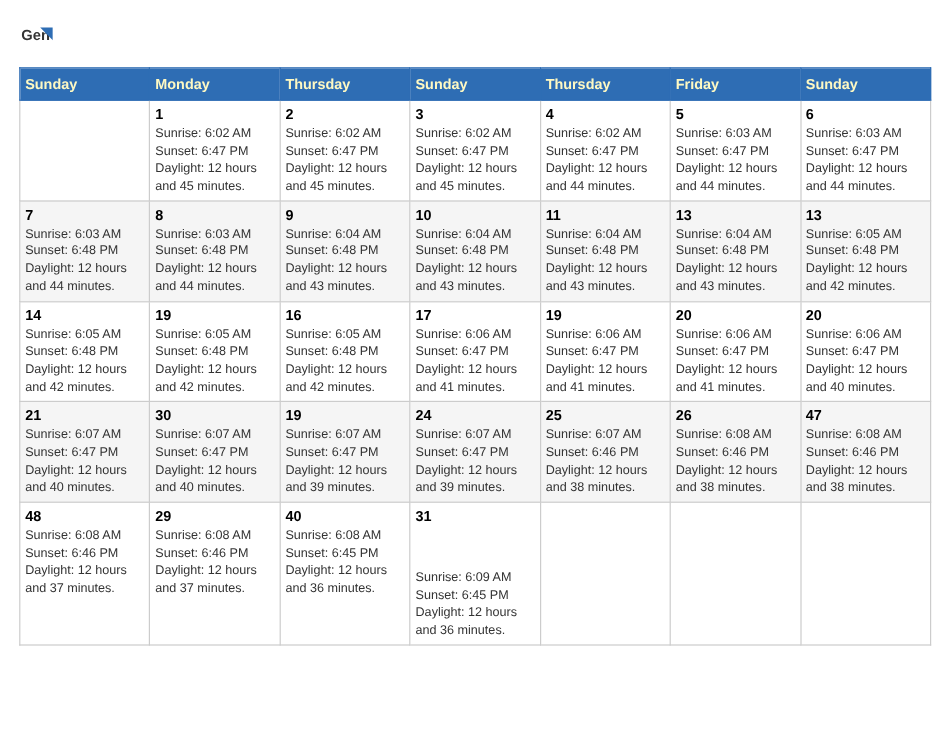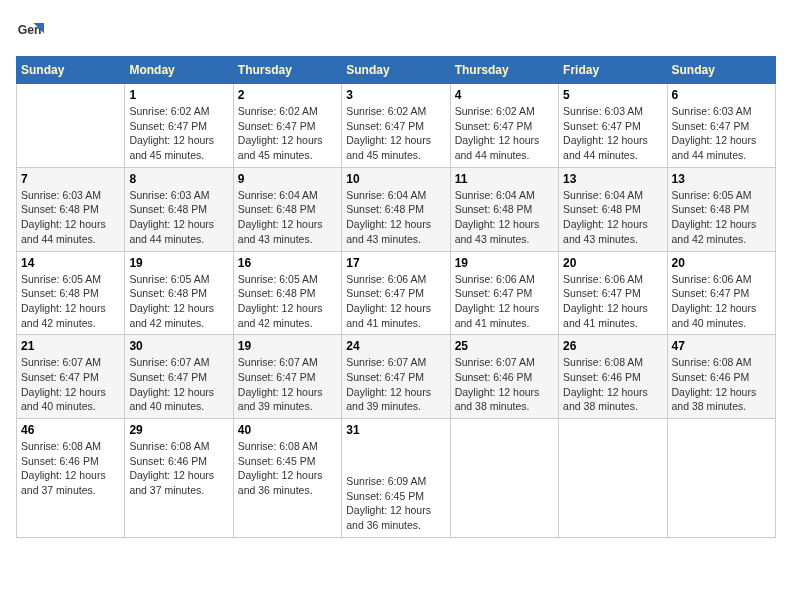--- a/index.html
+++ b/index.html
@@ -313,21 +313,21 @@
         <td>
           <span class="day-num">47</span>
           <div class="cell-info" style="white-space: pre-line;">Sunrise: 6:08 AM
 Sunset: 6:46 PM
 Daylight: 12 hours
 and 38 minutes.</div>
         </td>
       </tr>
       <tr>
         <td>
-          <span class="day-num">46</span>
+          <span class="day-num">48</span>
           <div class="cell-info" style="white-space: pre-line;">Sunrise: 6:08 AM
 Sunset: 6:46 PM
 Daylight: 12 hours
 and 37 minutes.</div>
         </td>
         <td>
           <span class="day-num">29</span>
           <div class="cell-info" style="white-space: pre-line;">Sunrise: 6:08 AM
 Sunset: 6:46 PM
 Daylight: 12 hours

